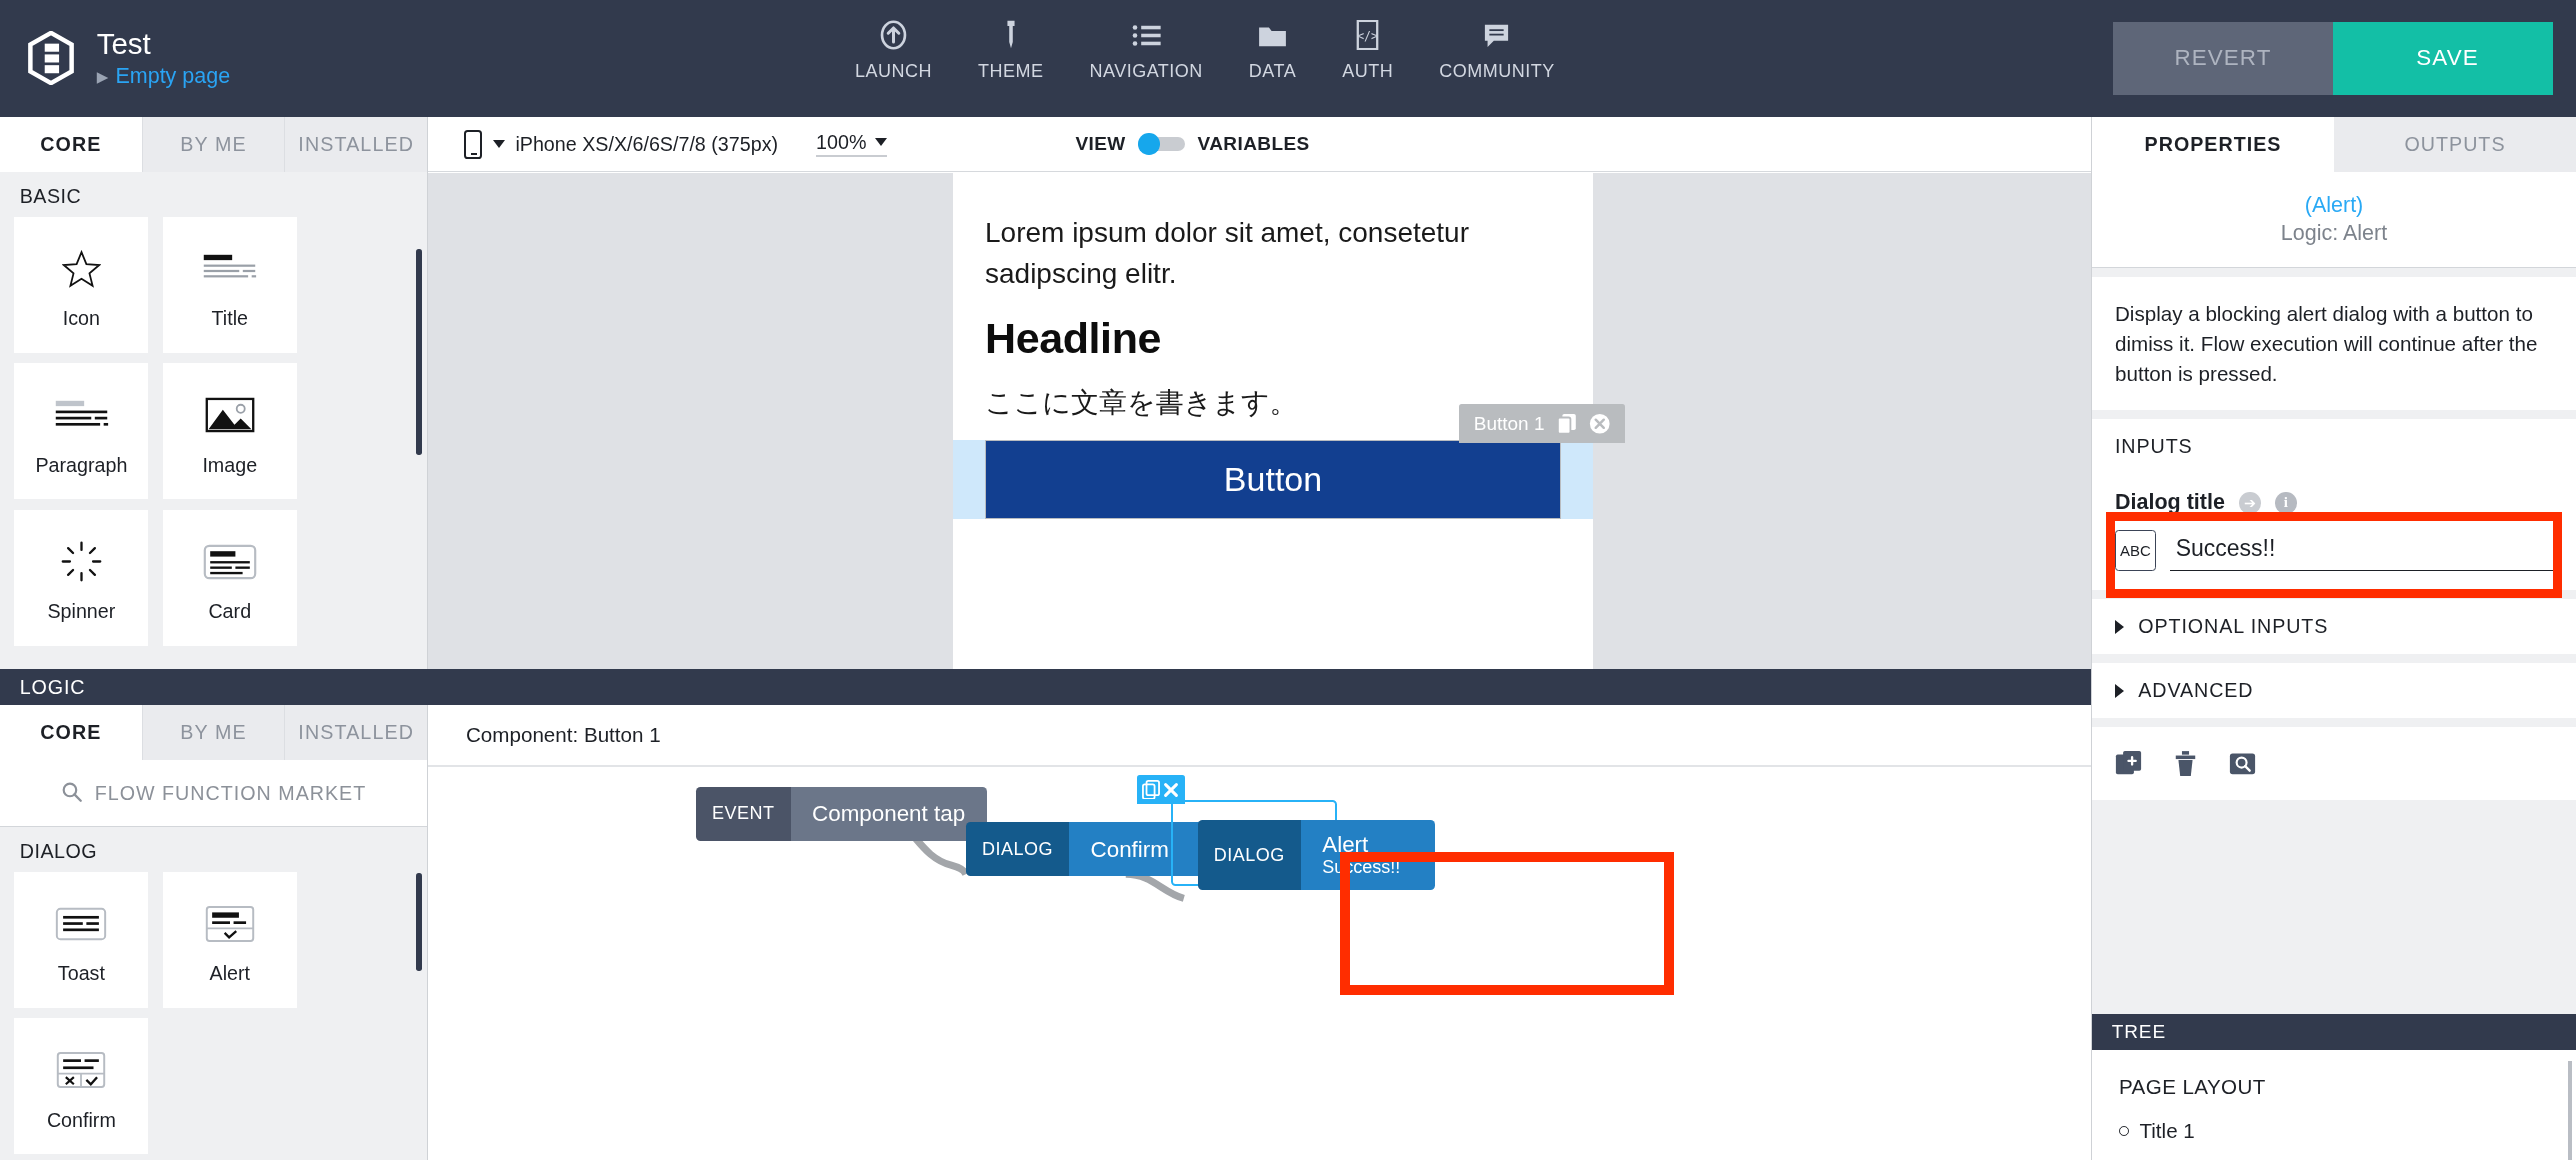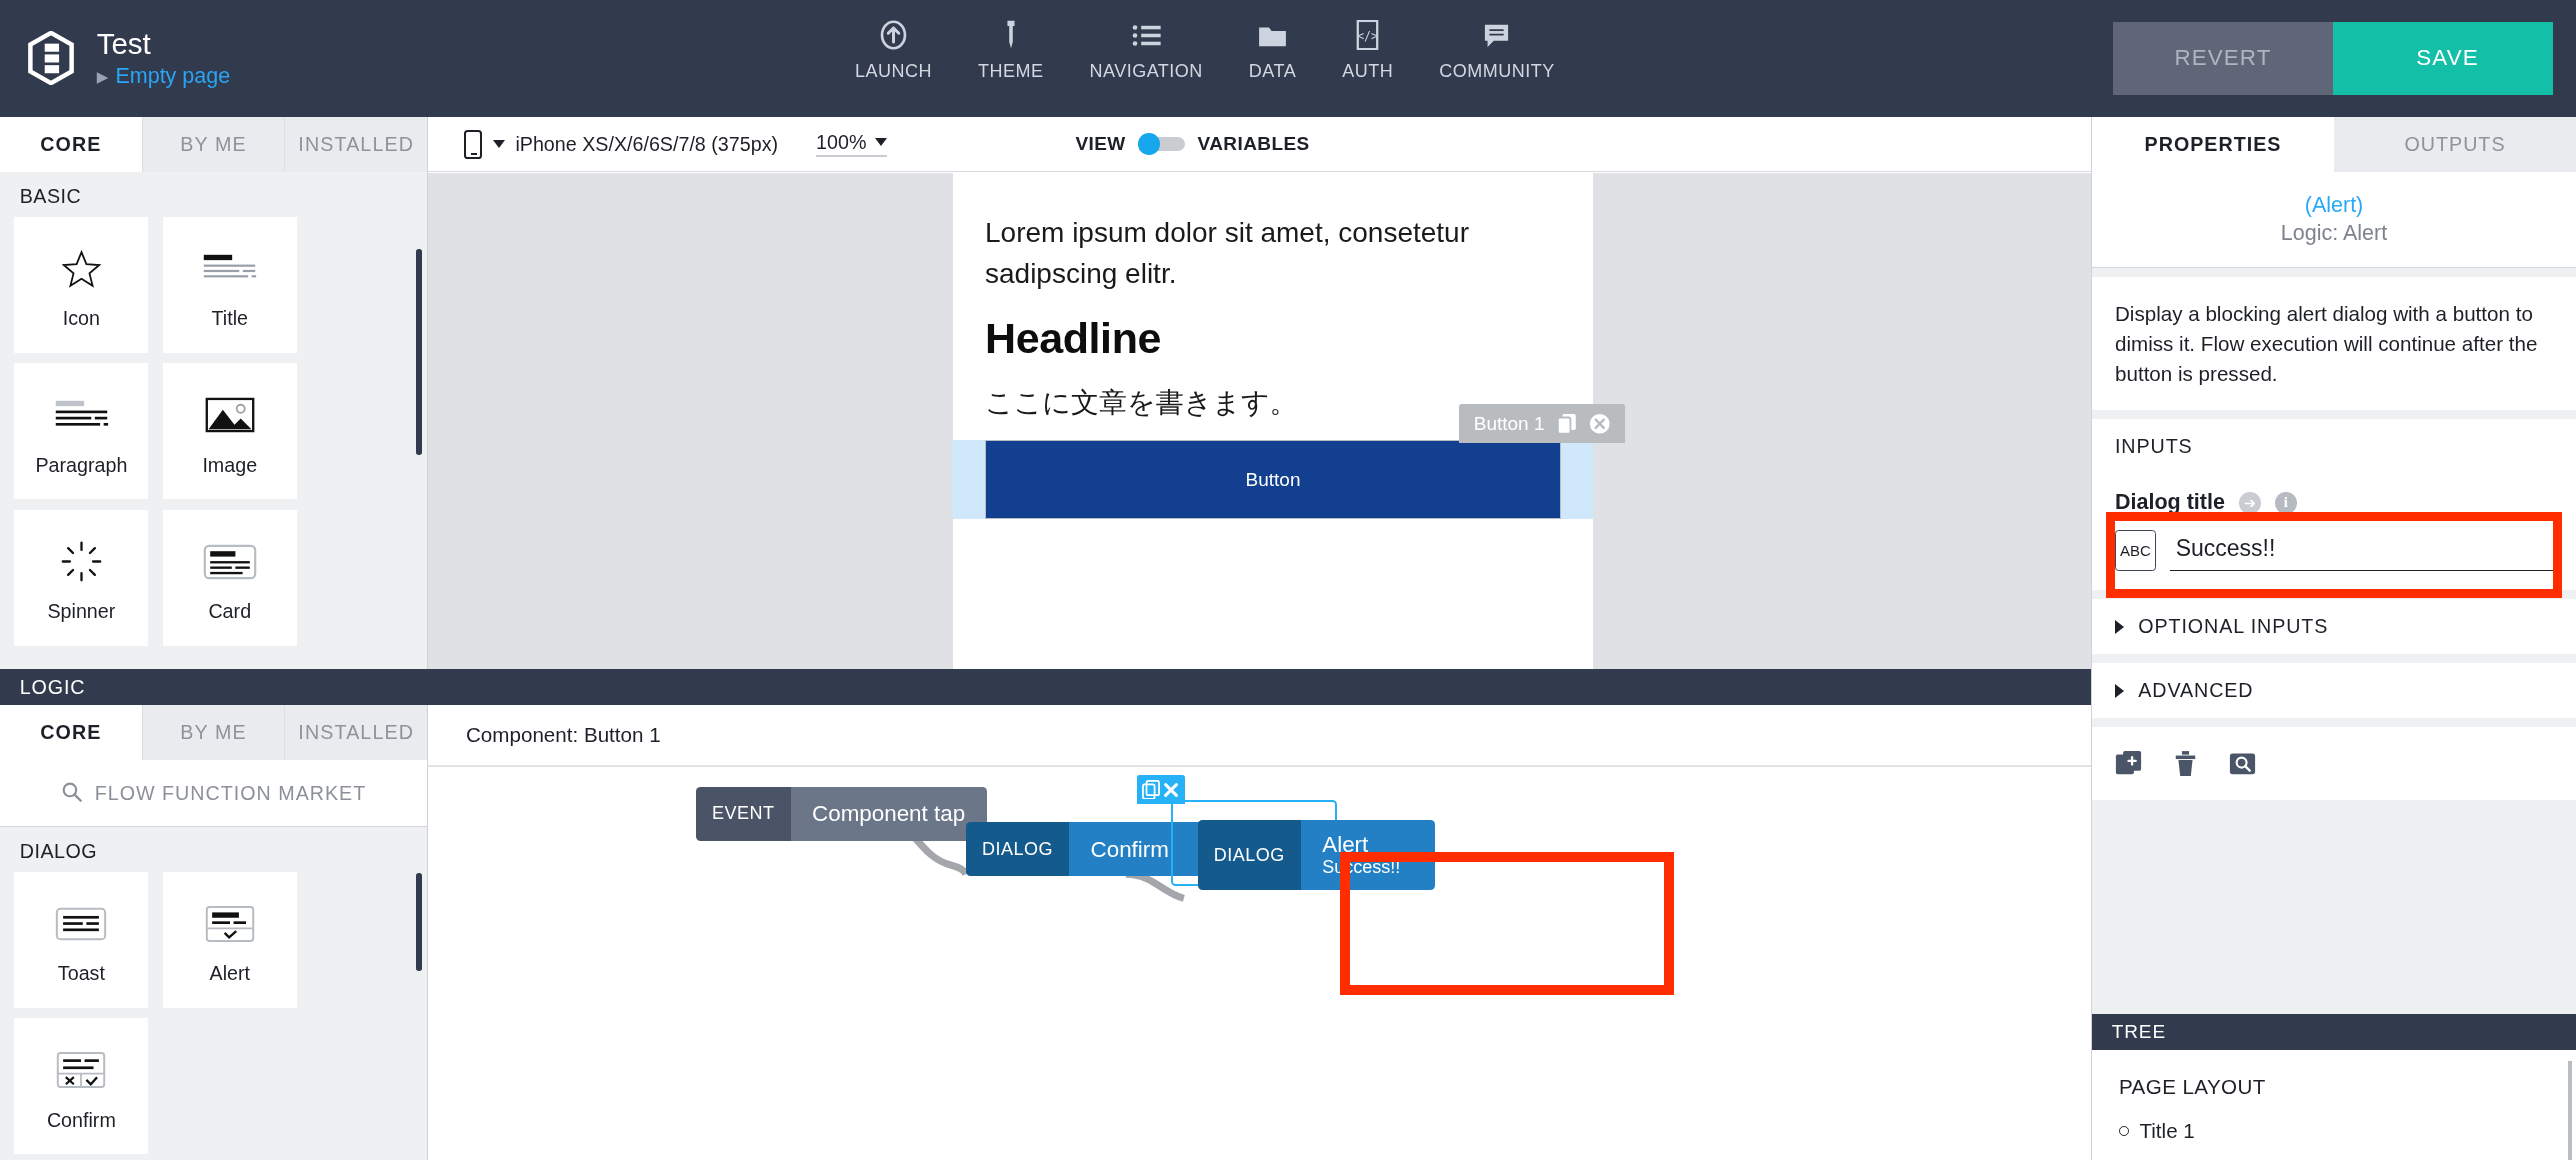--- a/index.html
+++ b/index.html
@@ -125,21 +125,21 @@
     position:absolute; left:525px; top:0; width:640px; height:496px; background:#ffffff;
   }
   .phone-inner { padding:39px 0 0 0; }
   .p-para {
     font-size:28px; line-height:41px; color:#1a1a1a; padding:0 32px;
   }
   .p-headline { font-size:43px; font-weight:bold; color:#0d0d0d; padding:19.7px 32px 0 32px; letter-spacing:-0.4px;}
   .p-jp { font-size:28px; color:#1a1a1a; padding:21.5px 32px 0 32px; }
   .btn-wrap { margin-top:18px; padding:0 32px; background:#cfe8fb; }
   .big-button {
-    width:100%; height:79px; background:#123f90; color:#ffffff; font-size:19px;
+    width:100%; height:79px; background:#123f90; color:#ffffff; font-size:34px;
     display:flex; align-items:center; justify-content:center; border:0.9px solid #b9bcc0;
     margin:9px 0; cursor:pointer;
   }
   .sel-chip {
     position:absolute; right:-32px; top:231px; height:39px; background:#b9bcbf;
     display:flex; align-items:center; gap:12.5px; padding:0 14.3px; border-radius:2.7px 2.7px 0 0;
   }
   .sel-chip .nm { color:#ffffff; font-size:19px; }
   .sel-chip .ic { color:#ffffff; cursor:pointer; display:flex; align-items:center; }
 

